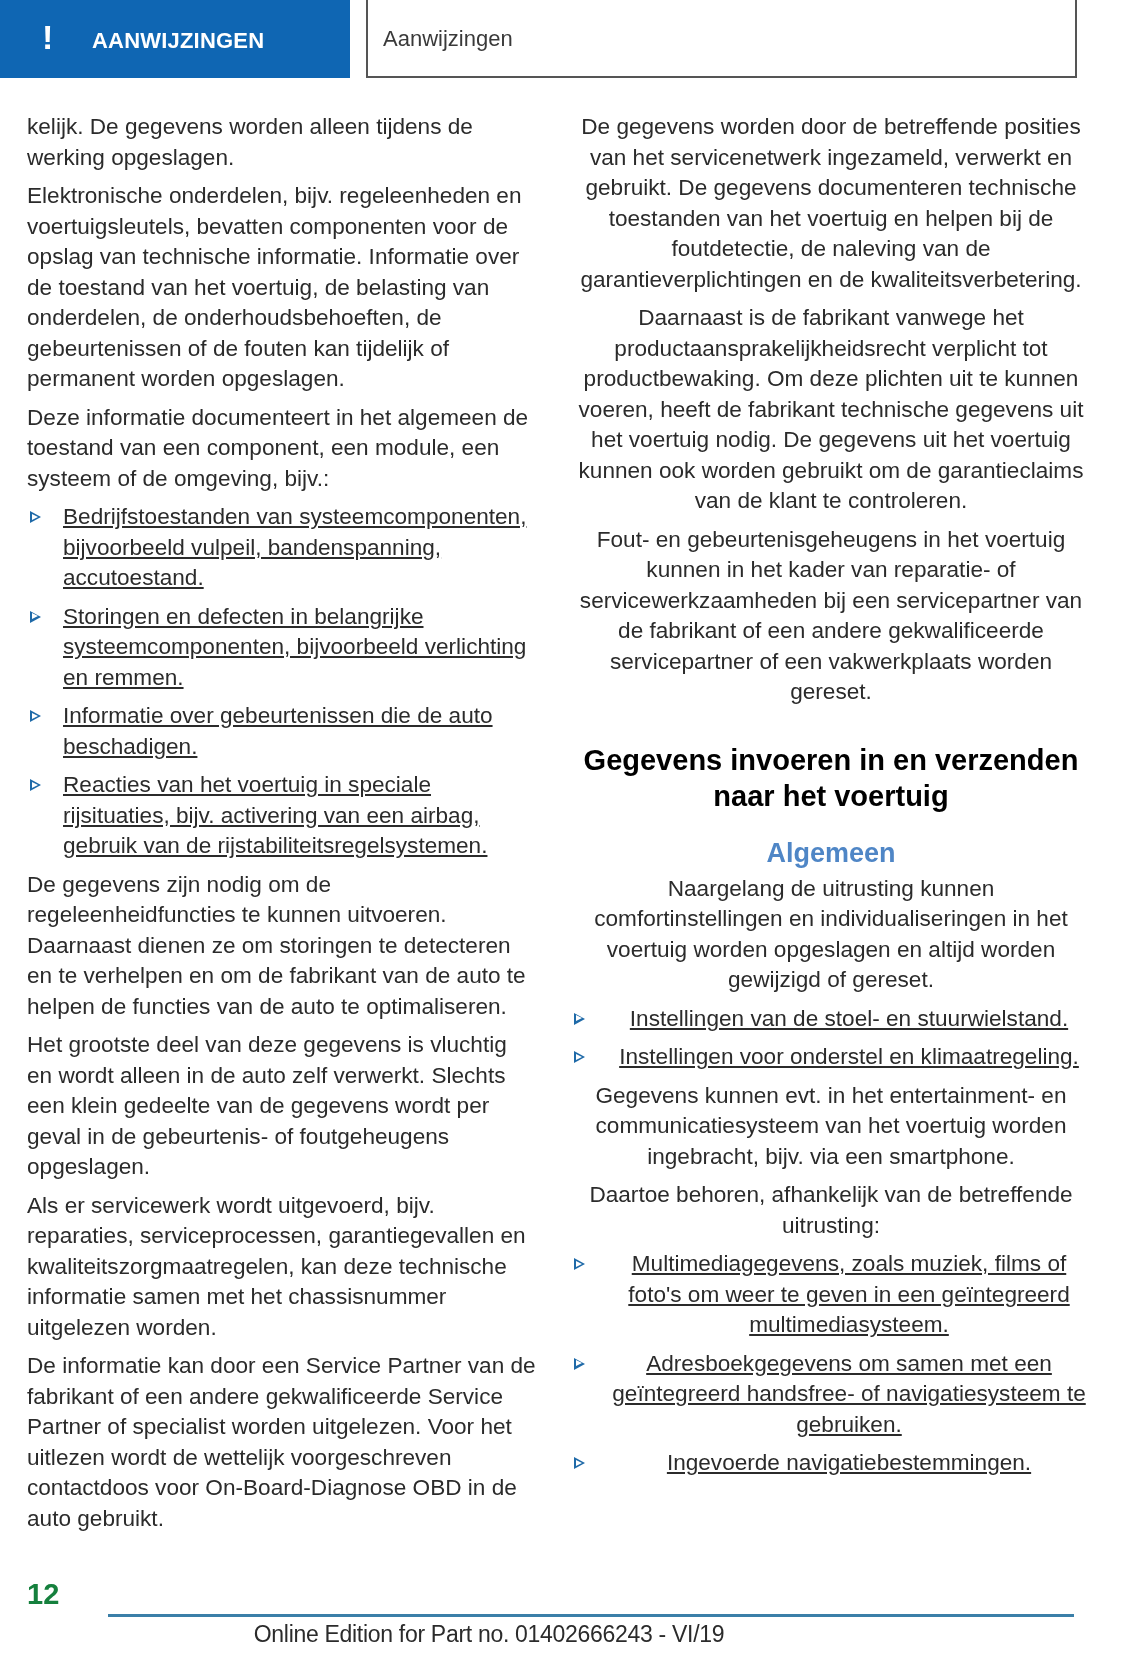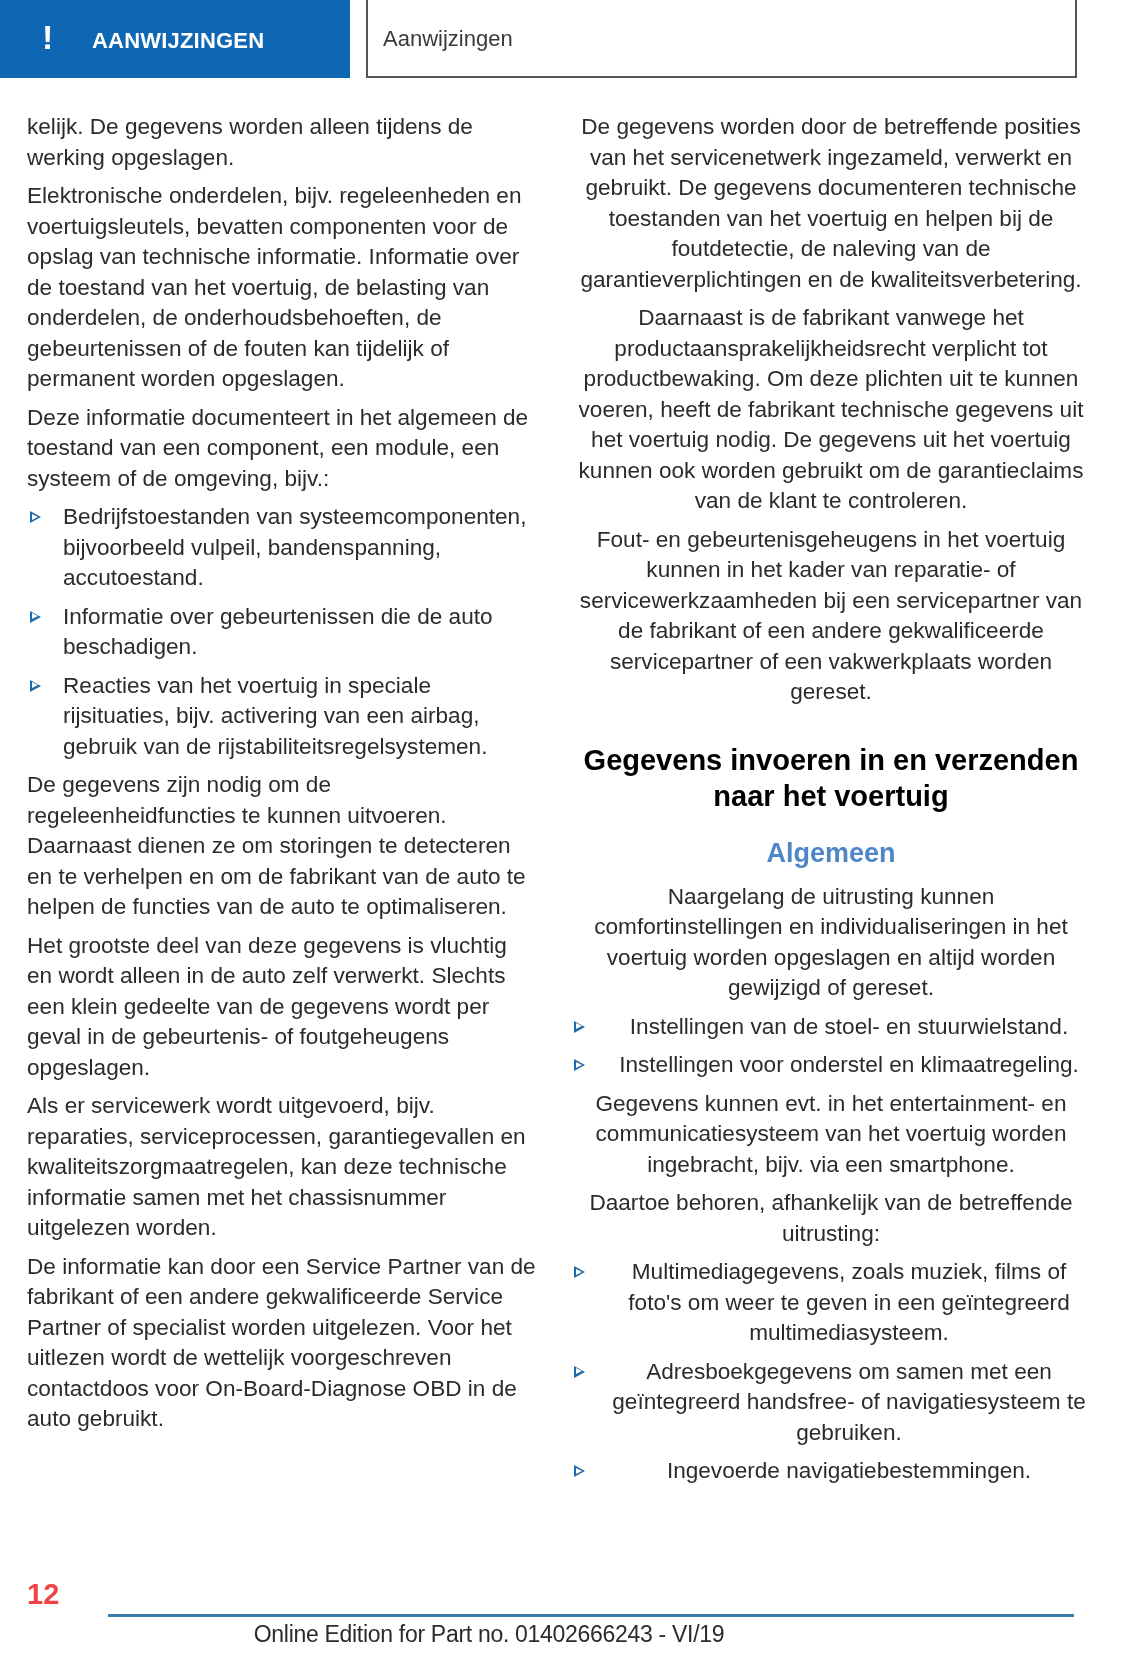--- a/index.html
+++ b/index.html
@@ -28,44 +28,44 @@
     .header-box .title {
       font-size: 22px; color: #3a3a3a; margin-left: 15px; position: relative; top: 2px;
     }
     .col {
       position: absolute; top: 112px; font-size: 22.6px; line-height: 30.5px;
       color: #2b2b2b;
     }
     .col.left { left: 27px; width: 510px; }
     .col.right { left: 571px; width: 520px; text-align: center; }
     .col p { margin: 0 0 8px 0; }
-    .bullets { list-style: none; margin: 0 0 8px 0; padding: 0; }
+    .bullets { list-style: none; margin: 0 0 8px 0; padding: 0; text-decoration: underline; }
     .bullets li { position: relative; padding-left: 36px; margin-bottom: 8px; }
     .col.right .bullets li { padding-left: 36px; }
     .bullets li .tri {
       position: absolute; left: 3px; top: 9px; width: 0; height: 0;
       border-top: 6px solid transparent; border-bottom: 6px solid transparent;
       border-left: 11px solid #1f6aa8;
     }
     .bullets li .tri::after {
       content: ""; position: absolute; left: -9px; top: -3.5px; width: 0; height: 0;
       border-top: 3.5px solid transparent; border-bottom: 3.5px solid transparent;
       border-left: 6.5px solid #ffffff;
     }
     h2.section {
       color: #000000; font-size: 29px; line-height: 36px; font-weight: bold;
       margin: 34px 0 22px 0;
     }
     h3.sub {
       color: #4f86c6; font-size: 27px; line-height: 34px; font-weight: bold;
-      margin: 0 0 12px 0;
+      margin: 0 0 4px 0;
     }
     .page-num {
       position: absolute; left: 27px; top: 1578px; font-size: 29px; font-weight: bold;
-      color: #ef4444;
+      color: #15803d;
     }
     .footer-rule {
       position: absolute; left: 108px; top: 1614px; width: 966px; height: 3px;
       background: #3b7fa8;
     }
     .footer-text {
       position: absolute; left: 0; width: 978px; top: 1621px; text-align: center;
       font-size: 23px; color: #2b2b2b; letter-spacing: -0.3px;
     }
   </style>
@@ -79,20 +79,21 @@
 <div class="header-box">
   <span class="title">Aanwijzingen</span>
 </div>
 
 <div class="col left">
   <p>kelijk. De gegevens worden alleen tijdens de werking opgeslagen.</p>
   <p>Elektronische onderdelen, bijv. regeleenheden en voertuigsleutels, bevatten componenten voor de opslag van technische informatie. Informatie over de toestand van het voertuig, de belasting van onderdelen, de onderhoudsbehoeften, de gebeurtenissen of de fouten kan tijdelijk of permanent worden opgeslagen.</p>
   <p>Deze informatie documenteert in het algemeen de toestand van een component, een module, een systeem of de omgeving, bijv.:</p>
   <ul class="bullets">
     <li><span class="tri"></span><span>Bedrijfstoestanden van systeemcomponenten, bijvoorbeeld vulpeil, bandenspanning, accutoestand.</span></li>
+    <li><span class="tri"></span><span>Storingen en defecten in belangrijke systeemcomponenten, bijvoorbeeld verlichting en remmen.</span></li>
     <li><span class="tri"></span><span>Informatie over gebeurtenissen die de auto beschadigen.</span></li>
     <li><span class="tri"></span><span>Reacties van het voertuig in speciale rijsituaties, bijv. activering van een airbag, gebruik van de rijstabiliteitsregelsystemen.</span></li>
   </ul>
   <p>De gegevens zijn nodig om de regeleenheidfuncties te kunnen uitvoeren. Daarnaast dienen ze om storingen te detecteren en te verhelpen en om de fabrikant van de auto te helpen de functies van de auto te optimaliseren.</p>
   <p>Het grootste deel van deze gegevens is vluchtig en wordt alleen in de auto zelf verwerkt. Slechts een klein gedeelte van de gegevens wordt per geval in de gebeurtenis- of foutgeheugens opgeslagen.</p>
   <p>Als er servicewerk wordt uitgevoerd, bijv. reparaties, serviceprocessen, garantiegevallen en kwaliteitszorgmaatregelen, kan deze technische informatie samen met het chassisnummer uitgelezen worden.</p>
   <p>De informatie kan door een Service Partner van de fabrikant of een andere gekwalificeerde Service Partner of specialist worden uitgelezen. Voor het uitlezen wordt de wettelijk voorgeschreven contactdoos voor On-Board-Diagnose OBD in de auto gebruikt.</p>
 </div>
 
 <div class="col right">

